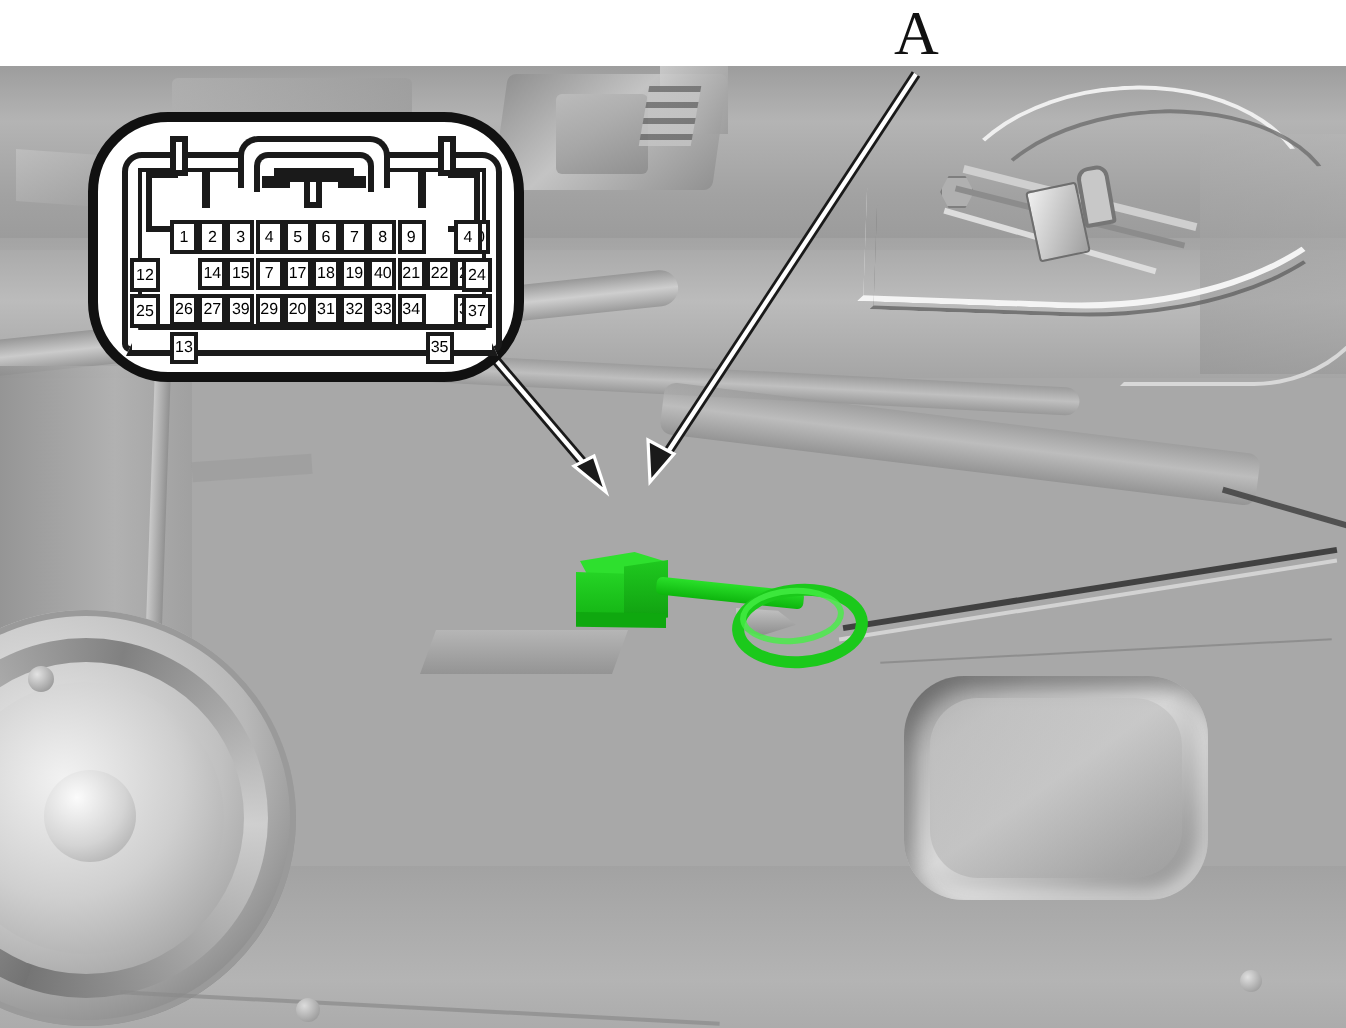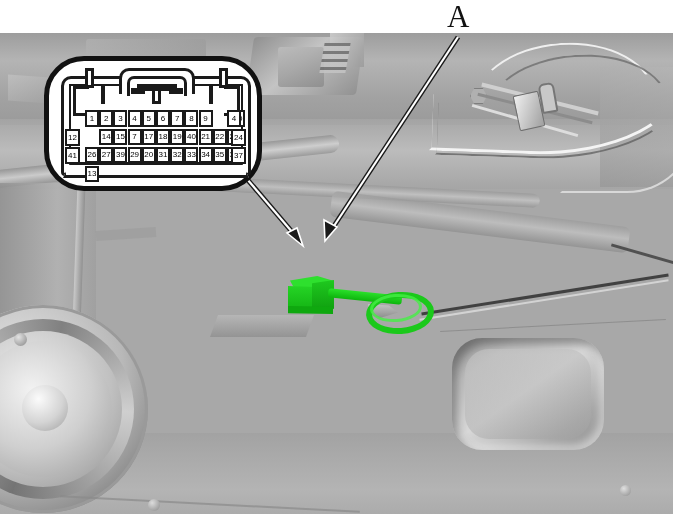--- a/index.html
+++ b/index.html
@@ -332,31 +332,31 @@
             <div class="pin" style="left: 80.8px;">17</div>
             <div class="pin" style="left: 95px;">18</div>
             <div class="pin" style="left: 109.2px;">19</div>
             <div class="pin" style="left: 123.4px;">40</div>
             <div class="pin" style="left: 137.6px;">21</div>
             <div class="pin" style="left: 151.8px;">22</div>
             <div class="pin" style="left: 166px;">23</div>
             <div class="pin outer" style="left: 170px;">24</div>
           </div>
         <div class="row3">
-            <div class="pin outer" style="left: 4px;">41</div>
+            <div class="pin outer" style="left: 4px;">25</div>
             <div class="pin" style="left: 24px;">26</div>
             <div class="pin" style="left: 38.2px;">27</div>
             <div class="pin" style="left: 52.4px;">39</div>
             <div class="pin" style="left: 66.6px;">29</div>
             <div class="pin" style="left: 80.8px;">20</div>
             <div class="pin" style="left: 95px;">31</div>
             <div class="pin" style="left: 109.2px;">32</div>
             <div class="pin" style="left: 123.4px;">33</div>
             <div class="pin" style="left: 137.6px;">34</div>
-            <div class="pin" style="left: 151.8px;">35</div>
+            <div class="pin" style="left: 151.8px; margin-top: 19px;">35</div>
             <div class="pin" style="left: 166px;">36</div>
             <div class="pin outer" style="left: 170px;">37</div>
           </div>
       </div>
 
     </div>
   </div>
 
 </div>
 

